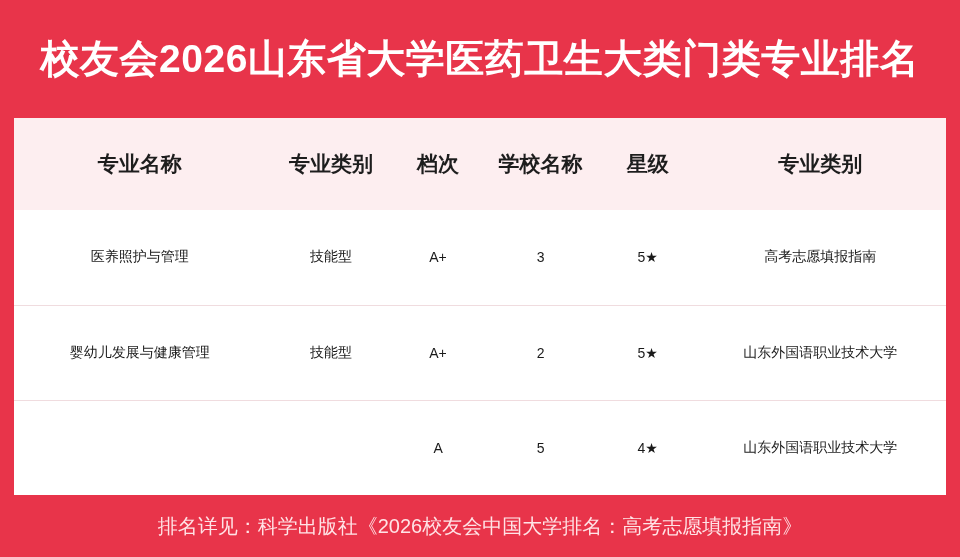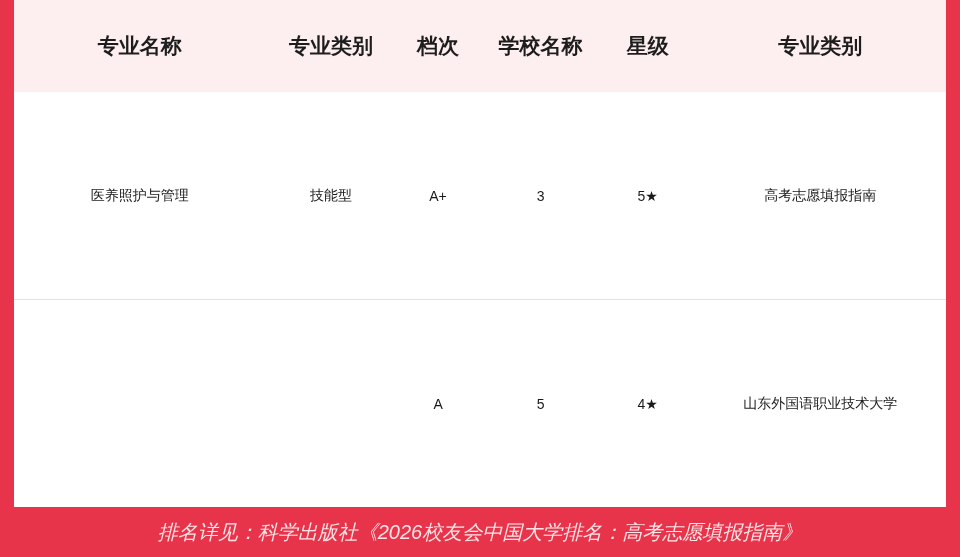--- a/index.html
+++ b/index.html
@@ -73,38 +73,40 @@
   tbody tr:last-child td {
     border-bottom: none;
   }
   .col-major { width: 27%; }
   .col-cat   { width: 14%; }
   .col-tier  { width: 9%; }
   .col-rank  { width: 13%; }
   .col-star  { width: 10%; }
   .col-school{ width: 27%; }
   .footer-bar {
-    height: 50px;
+    height: 62px;
     flex: 0 0 auto;
     display: flex;
     align-items: center;
     justify-content: center;
-    font-style: italic;
   }
   .footer-text {
     color: #ffe3e6;
     font-size: 20px;
     white-space: nowrap;
   }
 </style>
 </head>
 <body>
 
 <div class="poster">
 
+  <div class="title-bar">
+    <div class="title-text">校友会2026山东省大学医药卫生大类门类专业排名</div>
+  </div>
 
   <div class="table-card">
     <table>
       <thead>
         <tr>
           <th class="col-major">专业名称</th>
           <th class="col-cat">专业类别</th>
           <th class="col-tier">档次</th>
           <th class="col-rank">学校名称</th>
           <th class="col-star">星级</th>
@@ -114,20 +116,28 @@
       <tbody>
         <tr>
           <td class="col-major">医养照护与管理</td>
           <td class="col-cat">技能型</td>
           <td class="col-tier">A+</td>
           <td class="col-rank">3</td>
           <td class="col-star">5★</td>
           <td class="col-school">高考志愿填报指南</td>
         </tr>
         <tr>
+          <td class="col-major">婴幼儿发展与健康管理</td>
+          <td class="col-cat">技能型</td>
+          <td class="col-tier">A+</td>
+          <td class="col-rank">2</td>
+          <td class="col-star">5★</td>
+          <td class="col-school">山东外国语职业技术大学</td>
+        </tr>
+        <tr>
           <td class="col-major"></td>
           <td class="col-cat"></td>
           <td class="col-tier">A</td>
           <td class="col-rank">5</td>
           <td class="col-star">4★</td>
           <td class="col-school">山东外国语职业技术大学</td>
         </tr>
       </tbody>
     </table>
   </div>

